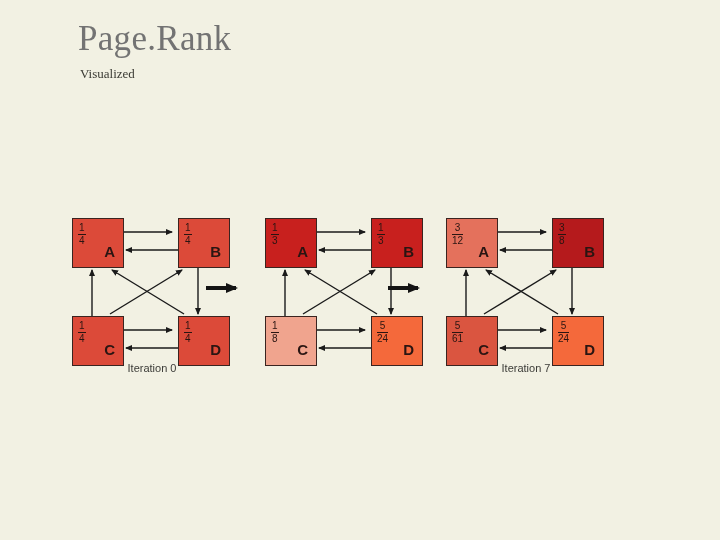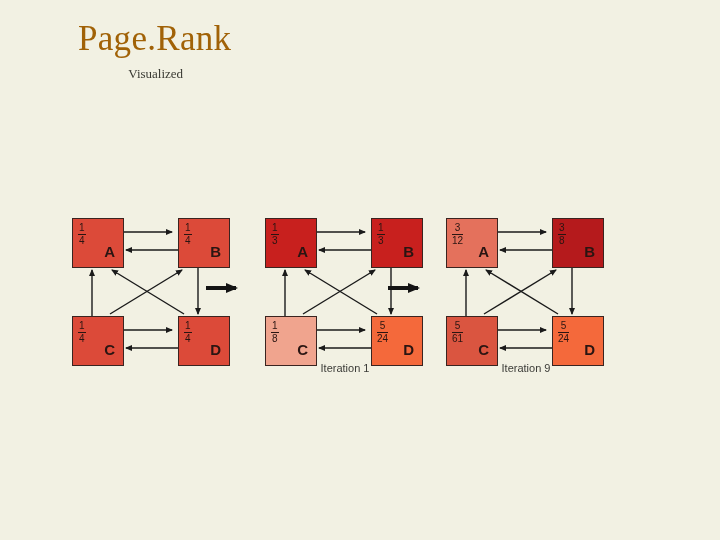--- a/index.html
+++ b/index.html
@@ -18,34 +18,33 @@
   
   #slide-header {
     position: absolute;
     left: 78px;
     top: 18px;
   }
   #slide-title {
     font-family: "Liberation Serif", serif;
     font-size: 35px;
     line-height: 42px;
-    color: #a16207;
+    color: #737373;
     font-weight: normal;
     letter-spacing: 0.3px;
     margin: 0;
     white-space: nowrap;
   }
   #slide-subtitle {
     font-family: "Liberation Serif", serif;
     font-size: 13px;
     line-height: 16px;
     color: #3a3a33;
     margin: 6px 0 0 2px;
     white-space: nowrap;
-    text-align: center;
   }
 
   
   #figure {
     position: absolute;
     left: 60px;
     top: 210px;
     width: 600px;
     height: 180px;
   }
@@ -237,20 +236,21 @@
         <div class="node-inner">
           <div class="frac">
             <span class="num">1</span>
             <span class="den">4</span>
           </div>
           <div class="node-label">D</div>
         </div>
       </div>
 
     </div>
+    <div class="panel-caption">Iteration 0</div>
   </div>
 
   <div class="panel panel-1">
     <div class="graph">
 
       <div class="node node-a" style="background: rgb(200, 32, 30);">
         <div class="node-inner">
           <div class="frac">
             <span class="num">1</span>
             <span class="den">3</span>
@@ -283,21 +283,20 @@
         <div class="node-inner">
           <div class="frac">
             <span class="num">5</span>
             <span class="den">24</span>
           </div>
           <div class="node-label">D</div>
         </div>
       </div>
 
     </div>
-    <div class="panel-caption">Iteration 1</div>
   </div>
 
   <div class="panel panel-2">
     <div class="graph">
 
       <div class="node node-a" style="background: rgb(228, 113, 92);">
         <div class="node-inner">
           <div class="frac">
             <span class="num">3</span>
             <span class="den">12</span>
@@ -330,16 +329,16 @@
         <div class="node-inner">
           <div class="frac">
             <span class="num">5</span>
             <span class="den">24</span>
           </div>
           <div class="node-label">D</div>
         </div>
       </div>
 
     </div>
-    <div class="panel-caption">Iteration 9</div>
+    <div class="panel-caption">Iteration 7</div>
   </div>
 
 </div>
 
 </body></html>

